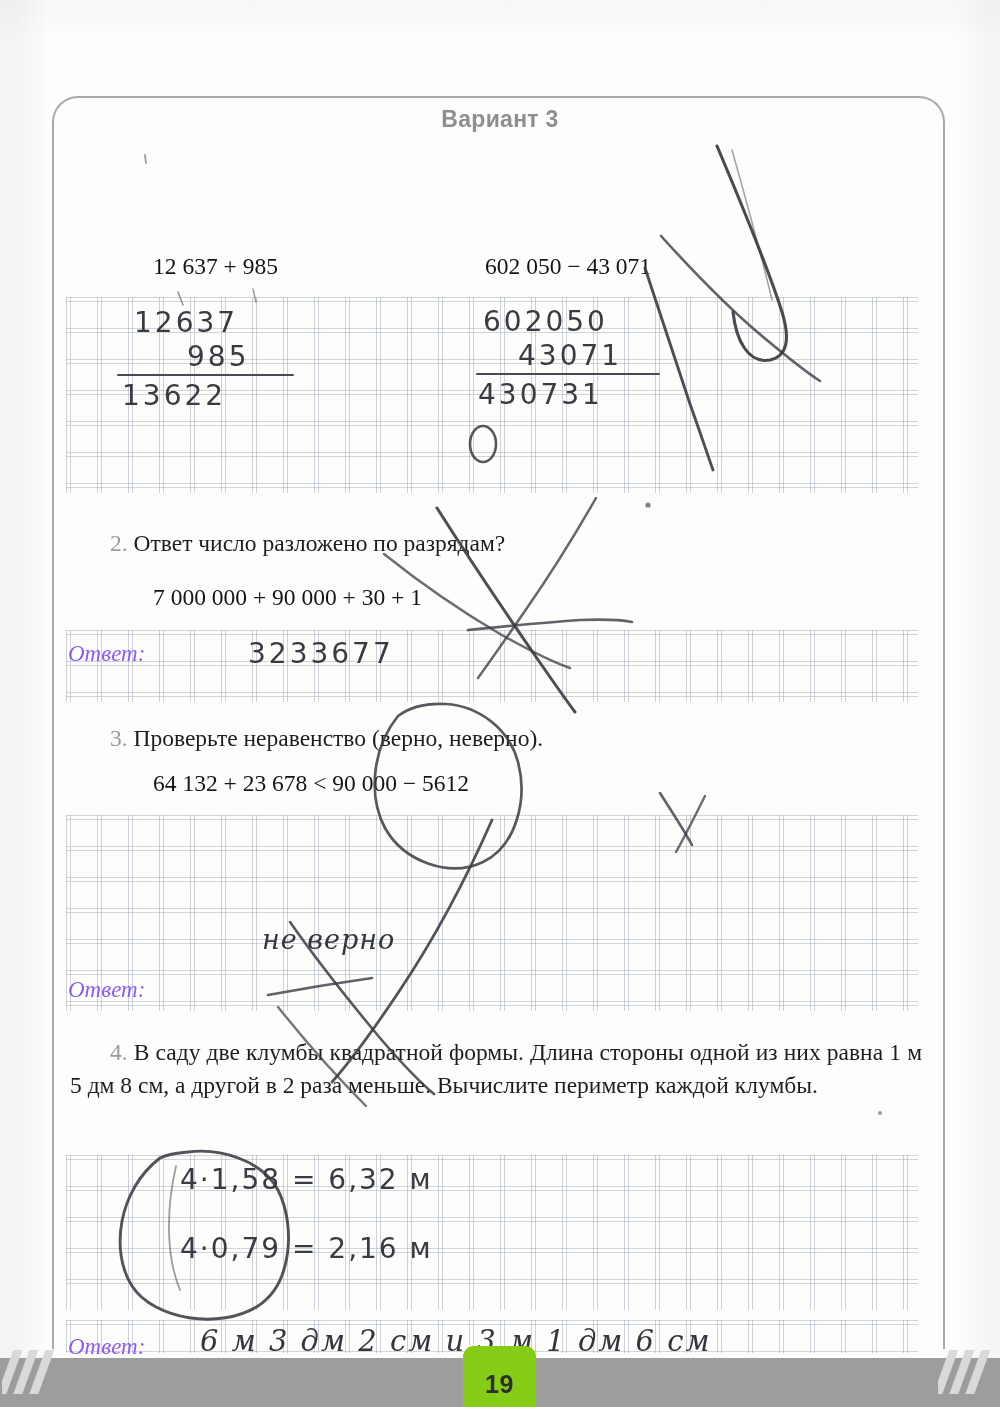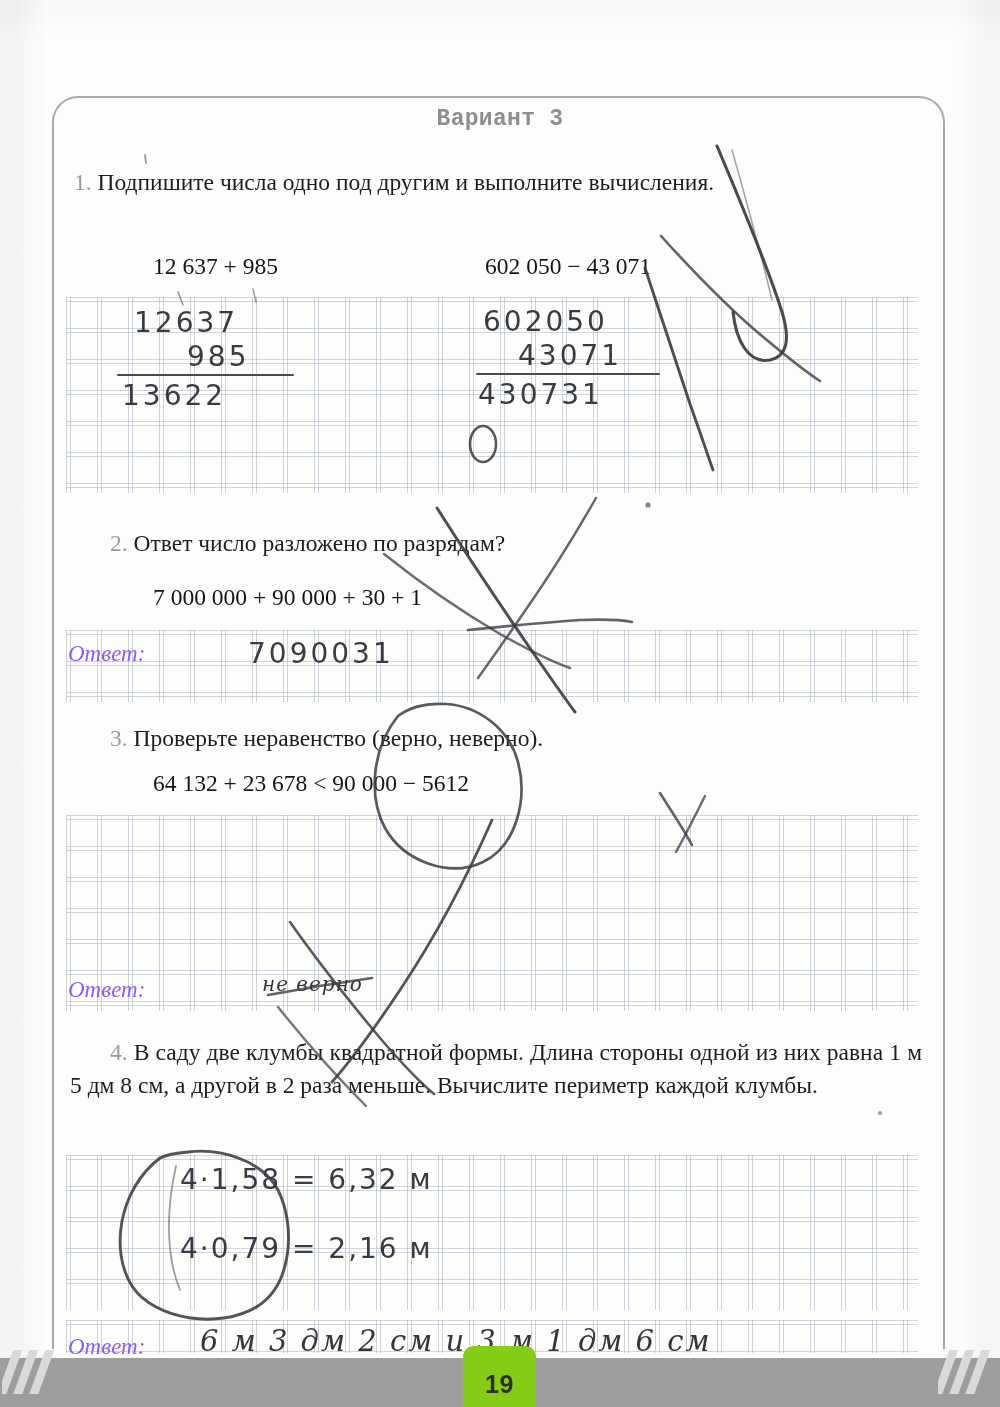--- a/index.html
+++ b/index.html
@@ -60,21 +60,21 @@
   .corner-slashes.left{left:2px;}
   .corner-slashes.right{right:2px;}
   .slash{
     position:absolute;top:-8px;width:9px;height:56px;
     background:#d9d9d9;transform:skewX(-20deg);
   }
 
   
   #variant-title{
     position:absolute;left:0;top:106px;width:1000px;text-align:center;
-    font-family:Liberation Mono, monospace;
+    font-family:Liberation Sans, sans-serif;
     font-weight:bold;font-size:23px;color:#8e8e8e;letter-spacing:.3px;
   }
 
   .task-text{
     position:absolute;
     font-family:"Liberation Serif", serif;
     font-size:23.5px;color:#1d1d1d;line-height:1.42;
     text-align:justify;
   }
   .task-num{color:#9a9a9a;}
@@ -133,24 +133,20 @@
 </style>
 </head>
 <body>
 
 <div id="scan">
 
   <div id="frame"></div>
 
   <div id="variant-title">Вариант 3</div>
 
-  <div class="task-text" style="left:74px;top:166px;width:850px;">
-    <span class="task-num">1.</span>
-    <span>Подпишите числа одно под другим и выполните вычисления.</span>
-  </div>
 
   <div class="expr-row" style="left:113px;top:253px;">12 637 + 985</div>
   <div class="expr-row" style="left:445px;top:253px;">602 050 − 43 071</div>
 
   <div class="grid" style="left:66px;top:297px;width:852px;height:196px;"></div>
 
   <div class="hand hw-mid" style="left:134px;top:306px;">12637</div>
   <div class="hand hw-mid" style="left:187px;top:340px;">985</div>
   <div class="rule-line" style="left:117px;top:374px;width:177px;"></div>
   <div class="hand hw-mid" style="left:122px;top:379px;">13622</div>
@@ -163,34 +159,34 @@
   <div class="task-text" style="left:110px;top:527px;width:810px;">
     <span class="task-num">2.</span>
     <span>Ответ число разложено по разрядам?</span>
   </div>
 
   <div class="expr-row" style="left:113px;top:584px;">7 000 000 + 90 000 + 30 + 1</div>
 
   <div class="grid" style="left:66px;top:630px;width:852px;height:72px;"></div>
 
   <div class="answer-label" style="left:68px;top:641px;">Ответ:</div>
-  <div class="hand hw-mid" style="left:248px;top:637px;">7090031</div>
+  <div class="hand hw-mid" style="left:248px;top:637px;">3233677</div>
 
   <div class="task-text" style="left:110px;top:722px;width:810px;">
     <span class="task-num">3.</span>
     <span>Проверьте неравенство (верно, неверно).</span>
   </div>
 
   <div class="expr-row" style="left:113px;top:770px;">64 132 + 23 678 &lt; 90 000 − 5612</div>
 
   <div class="grid" style="left:66px;top:815px;width:852px;height:196px;"></div>
 
 
   <div class="answer-label" style="left:68px;top:977px;">Ответ:</div>
-  <div class="hand-italic" style="left:262px;top:972px;font-size:20px;letter-spacing:1px;font-style:italic;">не верно</div>
+  <div class="hand-italic" style="left:262px;top:924px;font-size:27px;letter-spacing:1px;font-style:italic;">не верно</div>
 
   <div class="task-text" style="left:70px;top:1036px;width:852px;text-indent:40px;">
     <span class="task-num">4.</span>
     <span>В саду две клумбы квадратной формы. Длина стороны одной из них равна 1 м 5 дм 8 см, а другой в 2 раза меньше. Вычислите периметр каждой клумбы.</span>
   </div>
 
   <div class="grid" style="left:66px;top:1155px;width:852px;height:155px;"></div>
 
   <div class="hand hw-mid" style="left:180px;top:1163px;letter-spacing:2px;">4·1,58 = 6,32 м</div>
   <div class="hand hw-mid" style="left:180px;top:1232px;letter-spacing:2px;">4·0,79 = 2,16 м</div>

